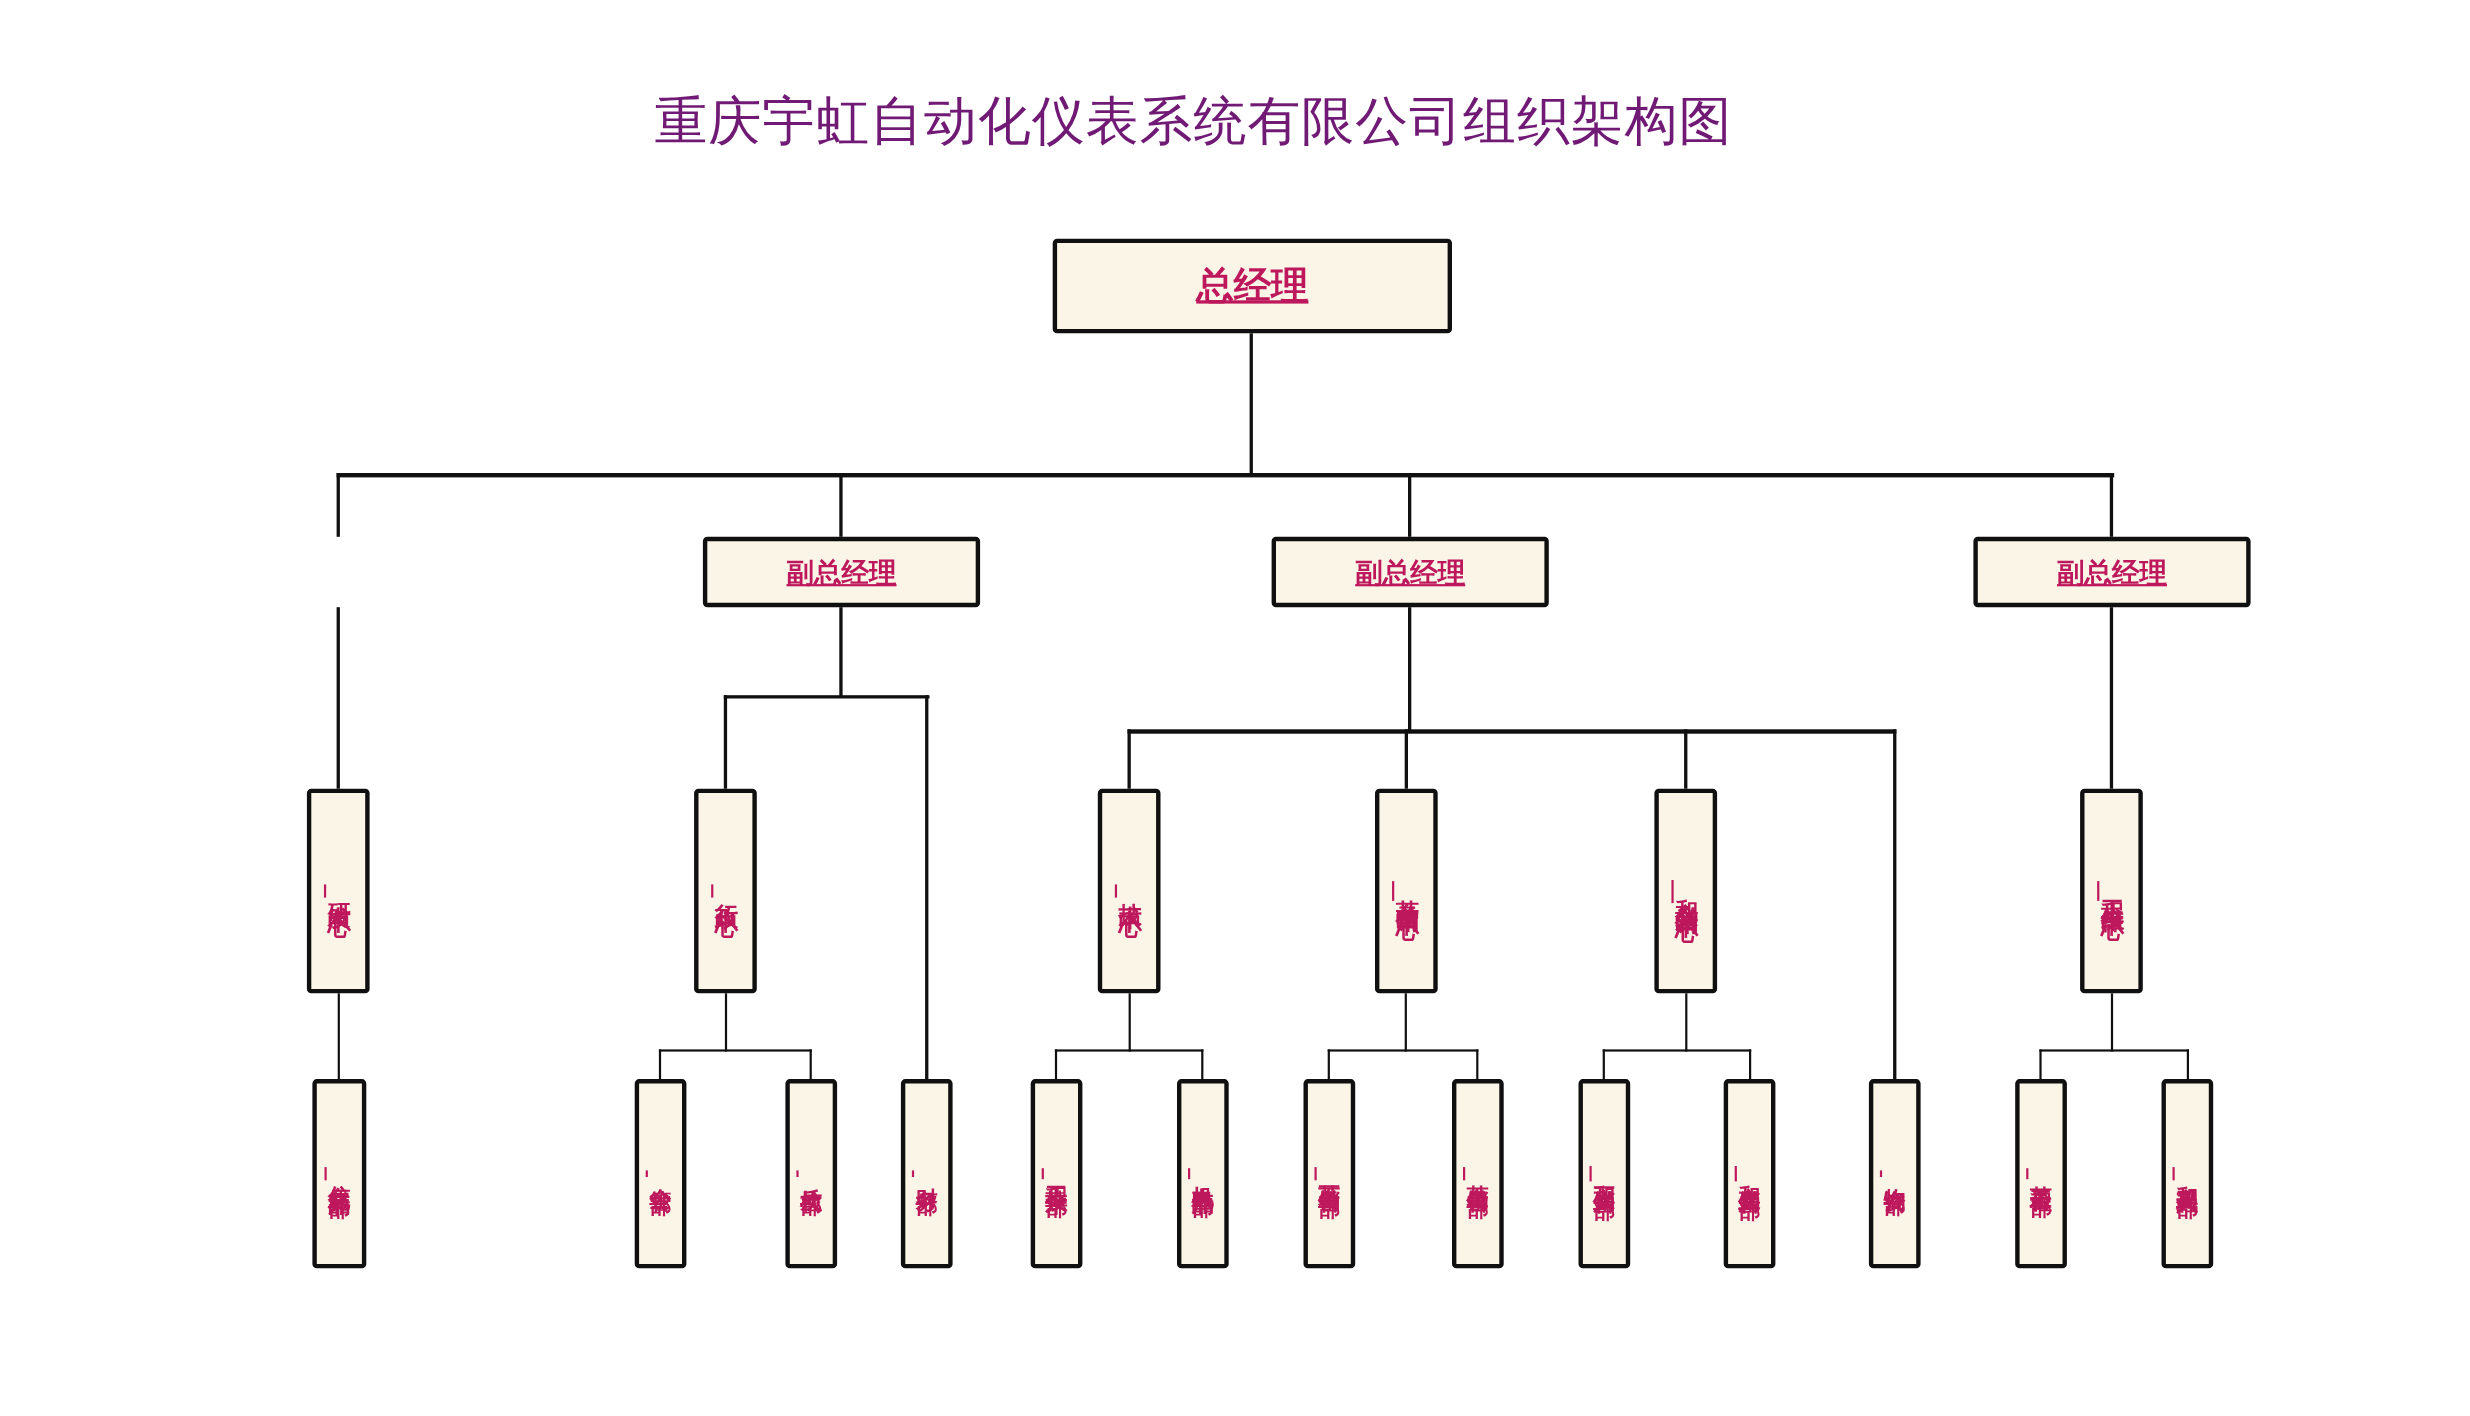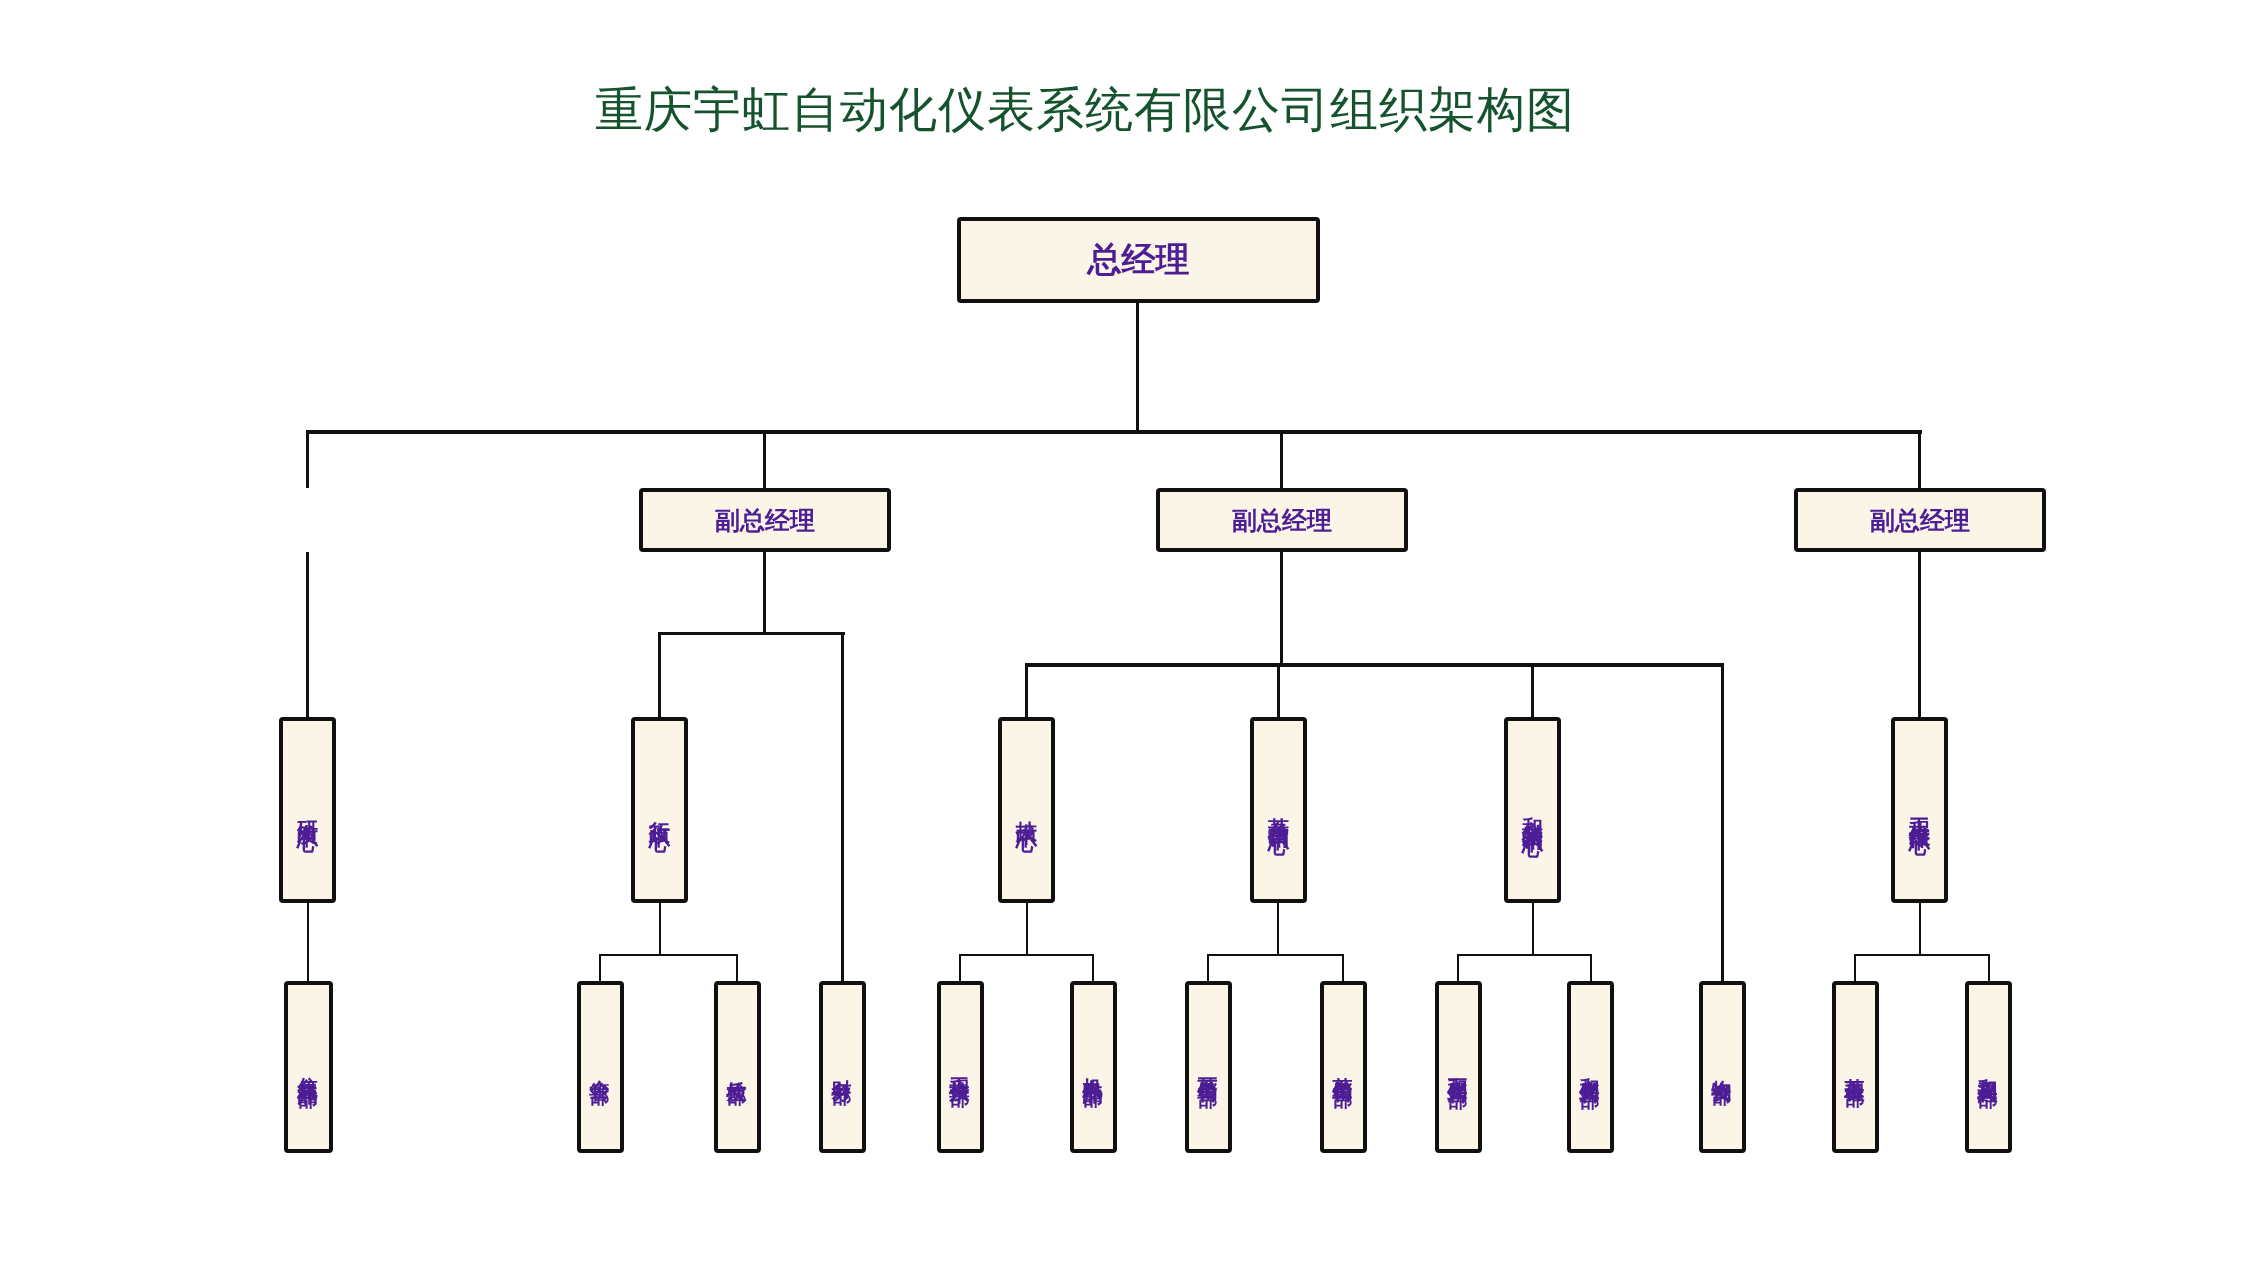--- a/index.html
+++ b/index.html
@@ -6,32 +6,33 @@
   .stage {
     position:relative;
     width:2245px; height:1287px;
     background:#ffffff;
     font-family:"Liberation Sans","DejaVu Sans",sans-serif;
     overflow:hidden;
   }
   .title {
     position:absolute; left:0; top:78px; width:2170px;
     text-align:center;
-    font-size:48px; font-weight:500; color:#14532d;
+    font-size:48px; font-weight:500; color:#701a75;
     letter-spacing:1px;
   }
   .box {
     position:absolute; box-sizing:border-box;
     background:#FAF5E7;
     border:4px solid #101010;
     border-radius:4px;
-    color:#4c1d95;
+    color:#be185d;
     display:flex; align-items:center; justify-content:center;
     font-weight:bold;
     text-align:center;
+    text-decoration:underline;
   }
   .lv1 { font-size:34px; }
   .lv2 { font-size:25px; }
   .vtext {
     writing-mode:vertical-rl;
     text-orientation:upright;
   }
   .lv3 { font-size:21px; letter-spacing:3px; }
   .lv4 { font-size:20px; letter-spacing:2px; }
   .line { position:absolute; background:#101010; }

